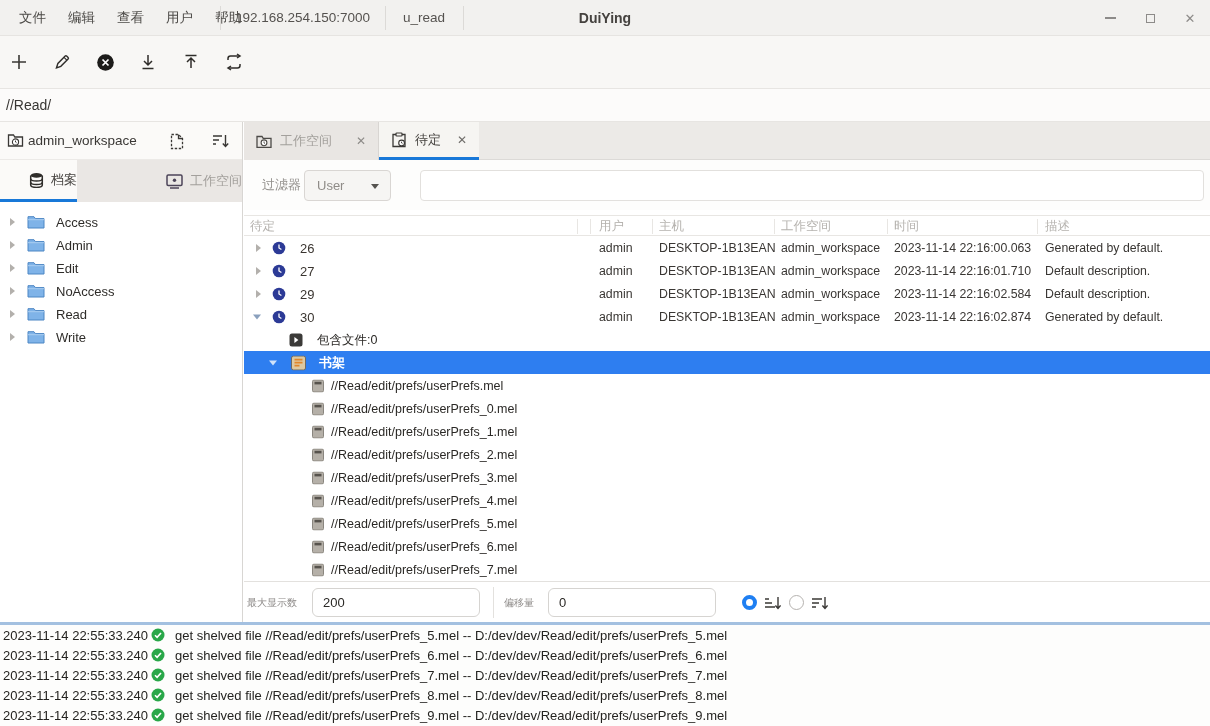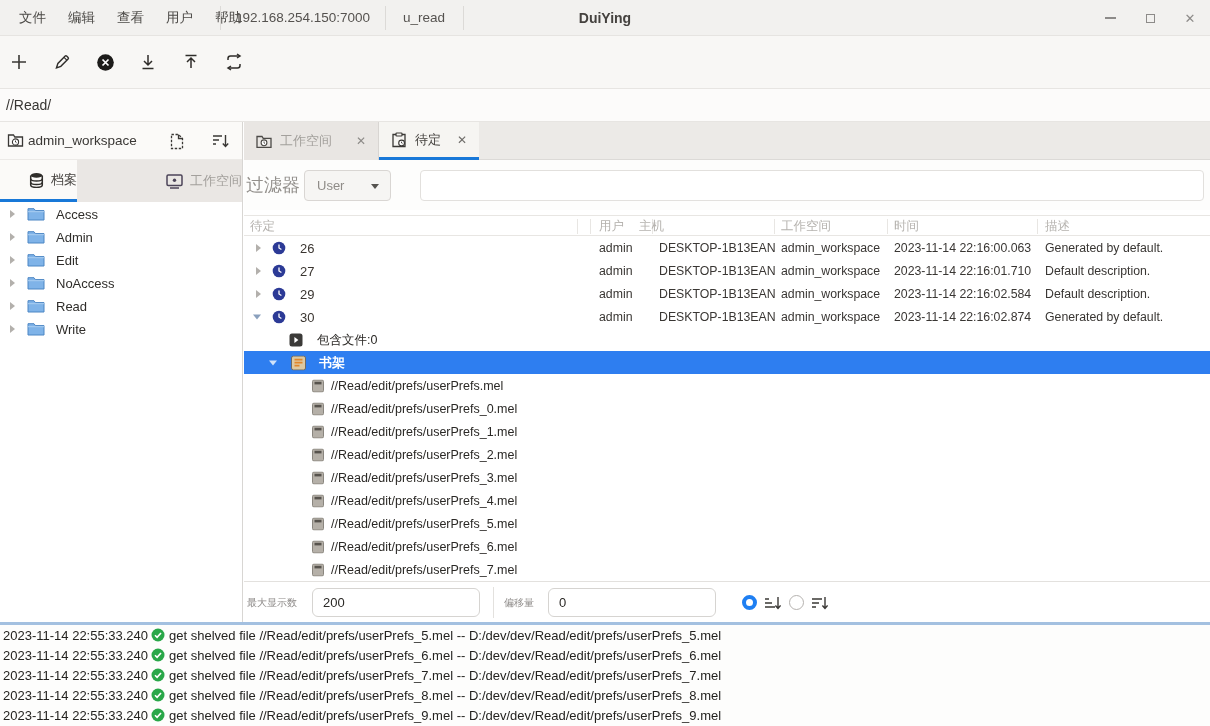--- a/index.html
+++ b/index.html
@@ -32,35 +32,35 @@
 
   
   .left-panel{position:absolute;left:0;top:0;width:243px;height:500px;background:#ffffff;border-right:1px solid #d8d6d3;}
   .lp-header{position:absolute;left:0;top:0;width:242px;height:38px;background:#fbfaf8;border-bottom:1px solid #eceae7;}
   .lp-name{position:absolute;left:28px;top:0;height:38px;line-height:38px;font-size:13.5px;color:#3a3835;}
   .lp-hicon{position:absolute;top:10px;}
   .lp-tabs{position:absolute;left:0;top:38px;width:242px;height:42px;display:flex;}
   .lp-tab{height:42px;display:flex;align-items:center;justify-content:flex-end;gap:7px;font-size:13px;}
   .lp-tab.active{width:77px;background:#fbfaf8;border-bottom:3px solid #1878d8;color:#45423f;}
   .lp-tab.inactive{width:165px;background:#eae7e4;color:#a3a09c;}
-  .tree{position:absolute;left:0;top:80px;width:242px;}
+  .tree{position:absolute;left:0;top:88px;width:242px;}
   .tree-item{position:relative;height:23px;}
   .tree-item .cr{left:10px;}
   .tree-item .folder{left:27px;}
   .tree-label{position:absolute;left:56px;top:50%;transform:translateY(-50%);font-size:13px;color:#2f2d2a;}
 
   
   .right-panel{position:absolute;left:244px;top:0;width:966px;height:500px;background:#ffffff;}
   .rtabs{position:absolute;left:0;top:0;width:966px;height:38px;background:#eceae7;border-bottom:1px solid #dcdad7;display:flex;}
   .rtab{height:38px;display:flex;align-items:center;padding:0 12px;gap:8px;font-size:13px;}
   .rtab.inactive{width:135px;background:#e9e6e3;border-right:1px solid #d8d5d2;color:#a3a09c;}
   .rtab.active{width:100px;background:#f6f5f2;border-bottom:3px solid #1878d8;color:#45423f;}
   .tab-x{font-size:12px;color:#8d8b88;margin-left:auto;}
   .filterbar{position:absolute;left:0;top:38px;width:966px;height:50px;background:#fdfdfc;}
-  .filter-label{position:absolute;left:2px;top:0;height:50px;line-height:50px;font-size:18px;color:#93908c;}
+  .filter-label{position:absolute;left:18px;top:0;height:50px;line-height:50px;font-size:13px;color:#93908c;}
   .dropdown{position:absolute;left:60px;top:10px;width:87px;height:31px;background:#f6f5f3;border:1px solid #d9d6d3;border-radius:4px;}
   .dropdown-value{position:absolute;left:12px;top:0;height:29px;line-height:29px;font-size:13px;color:#8f8c88;}
   .caret{position:absolute;right:11px;top:13px;width:0;height:0;border-left:4.5px solid transparent;border-right:4.5px solid transparent;border-top:5.5px solid #55534f;}
   .filter-input{position:absolute;left:176px;top:10px;width:784px;height:31px;border:1px solid #e2e0dd;border-radius:4px;background:#ffffff;padding:0 10px;font-size:13px;color:#3a3835;outline:none;}
 
   
   .thead{position:absolute;left:0;top:93px;width:966px;height:21px;border-top:1px solid #e8e6e3;border-bottom:1px solid #e8e6e3;}
   .th{position:absolute;top:0;height:21px;line-height:21px;font-size:12.5px;color:#b5b2ae;}
   .th-sep{position:absolute;top:3px;width:1px;height:15px;background:#e8e6e3;}
   .tbody{position:absolute;left:0;top:114px;width:966px;}
@@ -85,21 +85,21 @@
   .radio{position:absolute;top:13px;width:15px;height:15px;border-radius:50%;}
   .radio.sel{border:4.5px solid #1f7ff2;background:#ffffff;}
   .radio.unsel{border:1.5px solid #b5b2af;background:#ffffff;}
   .sort-svg{position:absolute;top:12px;}
 
   
   .splitter{position:absolute;left:0;top:622px;width:1210px;height:3px;background:#a3c0e0;}
   .log{position:absolute;left:0;top:625px;width:1210px;height:101px;background:#fdfdfc;overflow:hidden;padding-left:3px;}
   .log-line{height:20px;display:flex;align-items:center;font-size:13px;color:#242320;white-space:nowrap;}
   .log-time{margin-right:3px;}
-  .log-msg{margin-left:4px;}
+  .log-msg{margin-left:10px;}
 </style>
 </head>
 <body>
 
 <div class="window">
 
   <div class="titlebar">
     <div class="menus">
       <span class="menu-item">文件</span>
       <span class="menu-item">编辑</span>
@@ -294,21 +294,21 @@
         </div>
         <input class="filter-input" type="text" value="" style="">
       </div>
 
       <div class="thead">
         <span class="th" style="left:6px;">待定</span>
         <span class="th-sep" style="left:333px;"></span>
         <span class="th-sep" style="left:346px;"></span>
         <span class="th" style="left:355px;">用户</span>
         <span class="th-sep" style="left:408px;"></span>
-        <span class="th" style="left:395px;">主机</span>
+        <span class="th" style="left:415px;">主机</span>
         <span class="th-sep" style="left:530px;"></span>
         <span class="th" style="left:537px;">工作空间</span>
         <span class="th-sep" style="left:643px;"></span>
         <span class="th" style="left:650px;">时间</span>
         <span class="th-sep" style="left:793px;"></span>
         <span class="th" style="left:801px;">描述</span>
       </div>
 
       <div class="tbody">
 

